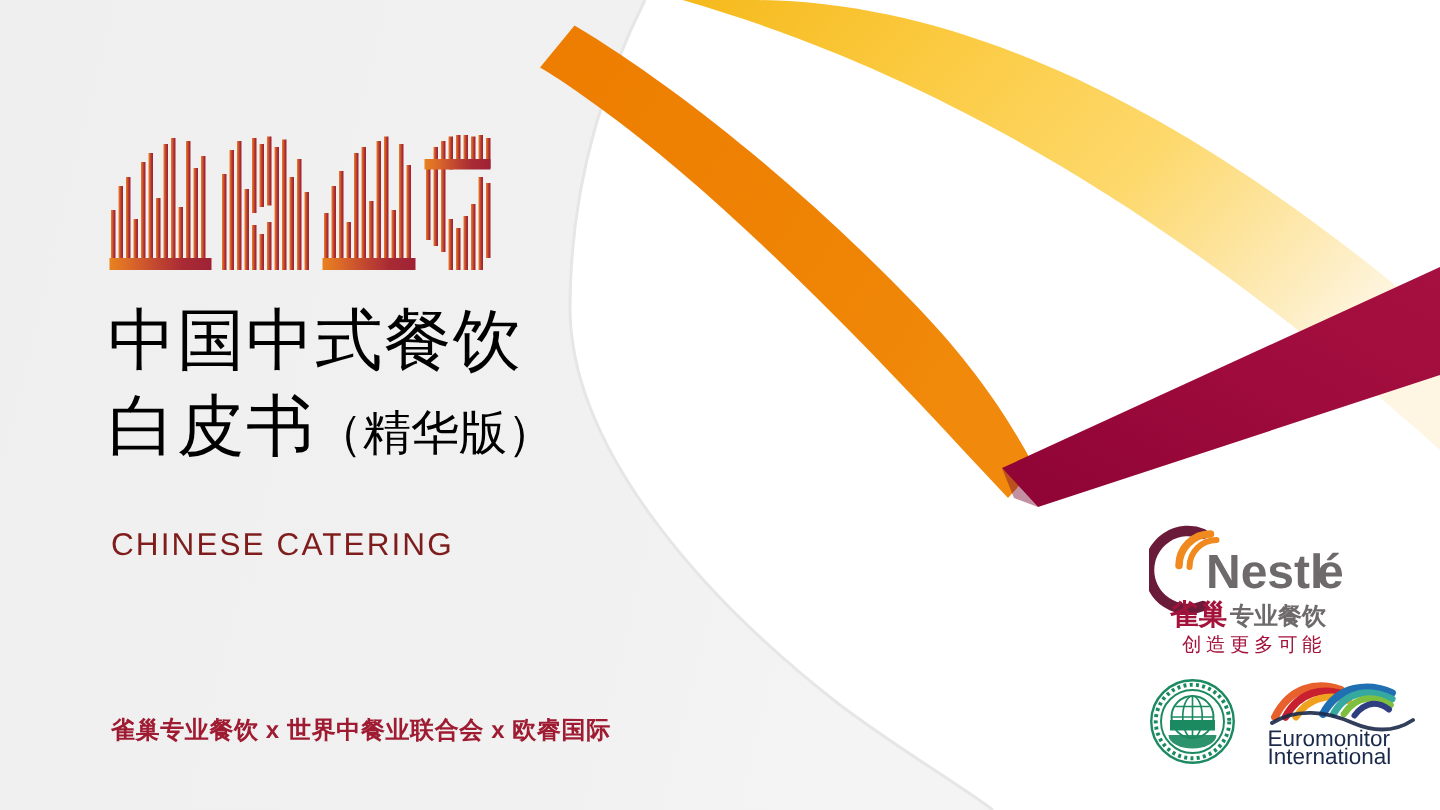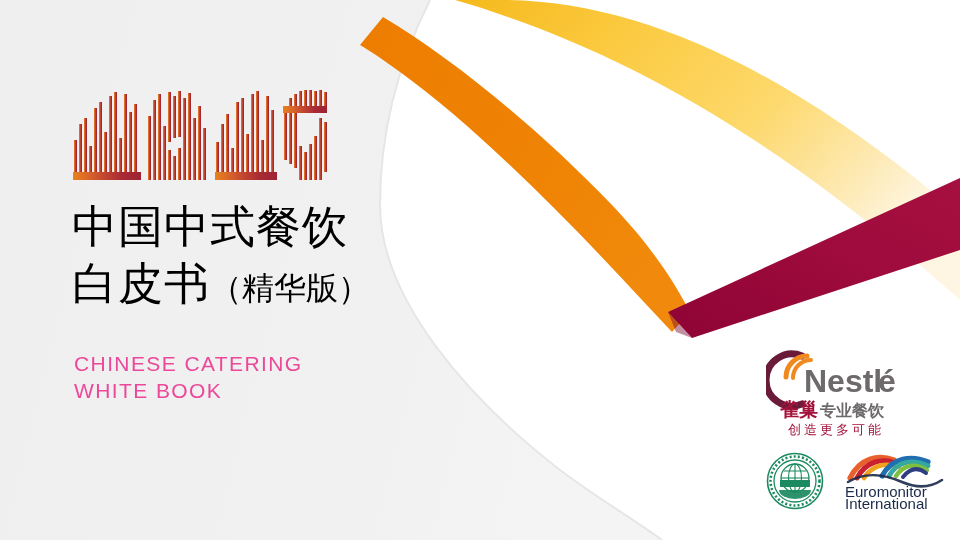--- a/index.html
+++ b/index.html
@@ -45,21 +45,21 @@
 
   .subtitle-block{
     position:absolute;
     left:74px;top:350px;
   }
   .subtitle-line{
     font-family:"Liberation Sans","DejaVu Sans",sans-serif;
     font-size:21px;
     line-height:27px;
     letter-spacing:1.4px;
-    color:#ec4899;
+    color:#7f1d1d;
     font-weight:400;
     white-space:nowrap;
   }
 
   .partners-line{
     position:absolute;
     left:74px;top:477px;
     font-family:"Liberation Sans","DejaVu Sans",sans-serif;
     font-size:16px;
     font-weight:bold;
@@ -229,23 +229,23 @@
 
   <div class="title-block">
     <div class="title-line">中国中式餐饮</div>
     <div class="title-line">
       <span>白皮书</span><span class="paren">（精华版）</span>
     </div>
   </div>
 
   <div class="subtitle-block">
     <div class="subtitle-line">CHINESE CATERING</div>
-    <div class="subtitle-line">WHITE BOOK</div>
-  </div>
-
+  </div>
+
+  <div class="partners-line">雀巢专业餐饮 x 世界中餐业联合会 x 欧睿国际</div>
 
   <div class="nestle-logo">
     <svg viewBox="0 0 170 100" width="170" height="100">
 
       <path fill="none" stroke="#6B1B3A" stroke-width="7" stroke-linecap="round" d="M36,12 A26,26 0 1 0 36,60"></path>
 
       <path fill="none" stroke="#F08A1E" stroke-width="5" stroke-linecap="round" d="M41,12 A21,21 0 0 0 20,33"></path>
       <path fill="none" stroke="#F08A1E" stroke-width="4" stroke-linecap="round" d="M45,16 A18,18 0 0 0 27,34"></path>
 
       <text x="38" y="48" font-family="Liberation Sans, sans-serif" font-size="32" font-weight="bold" fill="#6E6A6B">Nestl</text>

